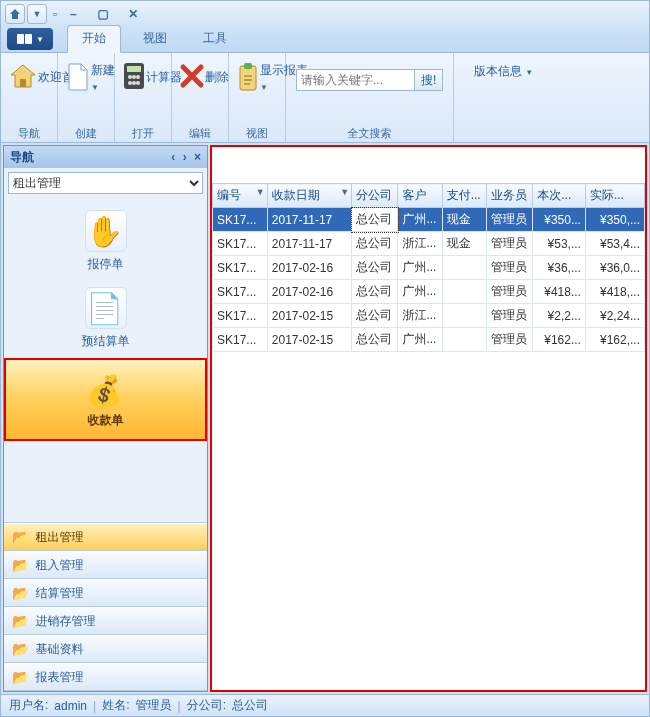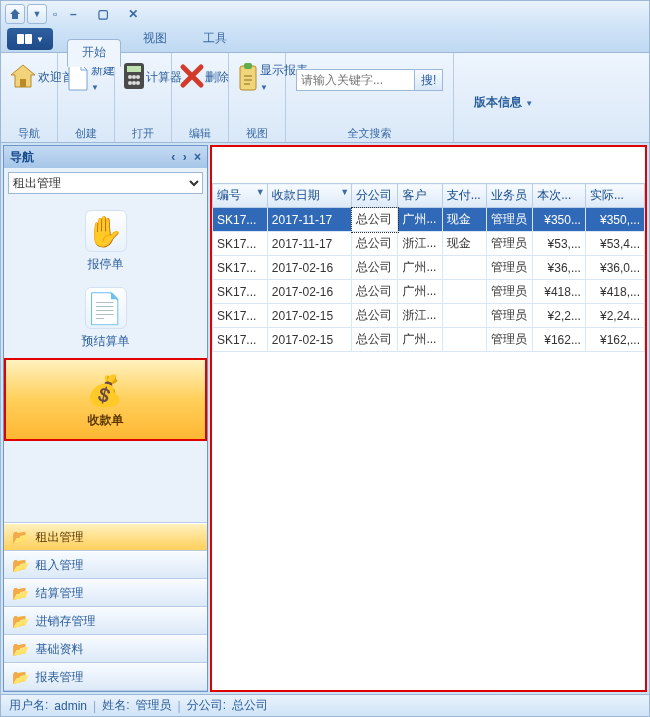--- a/index.html
+++ b/index.html
@@ -10,37 +10,37 @@
   .titlebar { height: 26px; background: linear-gradient(#e9f2fb,#cfe3f7); display: flex; align-items: center; padding: 0 4px; color: #3b6aa5; }
   .titlebar .tbtn { width: 20px; height: 20px; margin-right: 2px; display: flex; align-items: center; justify-content: center; background: linear-gradient(#f8fbff,#d9e8f8); border: 1px solid #9db7d6; border-radius: 3px; }
   .titlebar .title { flex: 1; padding-left: 6px; white-space: nowrap; overflow: hidden; text-overflow: ellipsis; }
   .titlebar .winbtns { display: flex; gap: 6px; }
   .titlebar .winbtn { width: 24px; height: 18px; display: flex; align-items: center; justify-content: center; color: #3b6aa5; font-weight: bold; }
 
   
   .tabrow { height: 26px; display: flex; align-items: flex-end; padding-left: 6px; background: linear-gradient(#cfe3f7,#bfd9f2); border-bottom: 1px solid #9db7d6; }
   .orb { width: 46px; height: 22px; background: linear-gradient(#2f5f9f,#1e4a88); border-radius: 4px; display:flex; align-items:center; justify-content:center; margin-right: 14px; margin-bottom: 2px; color:#fff; }
   .tab { padding: 4px 14px 5px; color: #3b6aa5; border-top-left-radius: 4px; border-top-right-radius: 4px; margin-right: 8px; }
-  .tab.active { background: #eef5fd; border: 1px solid #9db7d6; border-bottom: 1px solid #eef5fd; position: relative; top: 15px; }
+  .tab.active { background: #eef5fd; border: 1px solid #9db7d6; border-bottom: 1px solid #eef5fd; position: relative; top: 1px; }
 
   
   .ribbon { height: 90px; background: linear-gradient(#eef5fd,#d9e8f8); border-bottom: 1px solid #9db7d6; display: flex; }
   .group { border-right: 1px solid #b7cde6; display: flex; flex-direction: column; align-items: center; padding: 2px 4px 0; }
   .group-items { display: flex; flex: 1; align-items: flex-start; }
   .group-label { font-size: 11px; color: #3b6aa5; height: 16px; line-height: 14px; text-align: center; width: 100%; }
   .rbtn { width: 48px; display: flex; align-items: center; padding: 4px 2px; color: #2a5d9b; border: 1px solid transparent; border-radius: 3px; }
   .ricon { width: 32px; height: 32px; display: flex; align-items: center; justify-content: center; font-size: 24px; }
   .rlabel { font-size: 12px; margin-top: 2px; white-space: nowrap; }
   .dropind { font-size: 8px; color:#3b6aa5; }
   .searchgrp { padding: 6px 10px 0; }
   .searchbox { display:flex; margin-top:10px; }
   .searchbox input { width: 119px; height: 22px; border: 1px solid #9db7d6; padding: 0 4px; font-size: 12px; background:#fff; }
   .searchbox button { height: 22px; width: 28px; border: 1px solid #9db7d6; border-left:none; background: linear-gradient(#f8fbff,#d9e8f8); font-size:12px; color:#2a5d9b; }
   .versgrp { padding: 6px 12px 0; display:flex; flex-direction:column; }
-  .versbtn { margin-top:31px; padding: 4px 8px; color:#2a5d9b;font-weight:bold; }
+  .versbtn { margin-top:0; padding: 4px 8px; color:#2a5d9b; }
 
   
   .main { flex: 1; display: flex; min-height: 0; }
   .navpanel { width: 205px; background: #e9f1fb; border: 1px solid #6f96c6; margin: 2px; display:flex; flex-direction:column; }
   .navheader { height: 22px; background: linear-gradient(#c4daf3,#a6c5e8); color:#154a8c; padding: 3px 6px; display:flex; align-items:center; justify-content:space-between; font-weight:bold;}
   .navheader .tools span { margin-left:4px; font-size:12px; color:#2a5d9b;}
   .navselect { margin: 4px; }
   .navselect select { width: 100%; height: 22px; border:1px solid #9db7d6; background:#fff; font-size:12px; color:#333; }
   .naviconlist { flex:1; display:flex; flex-direction:column; align-items:center; padding-top:6px; gap:6px; }
   .navitem { width: 100%; text-align: center; padding: 6px 0 2px; color: #2a5d9b; }

